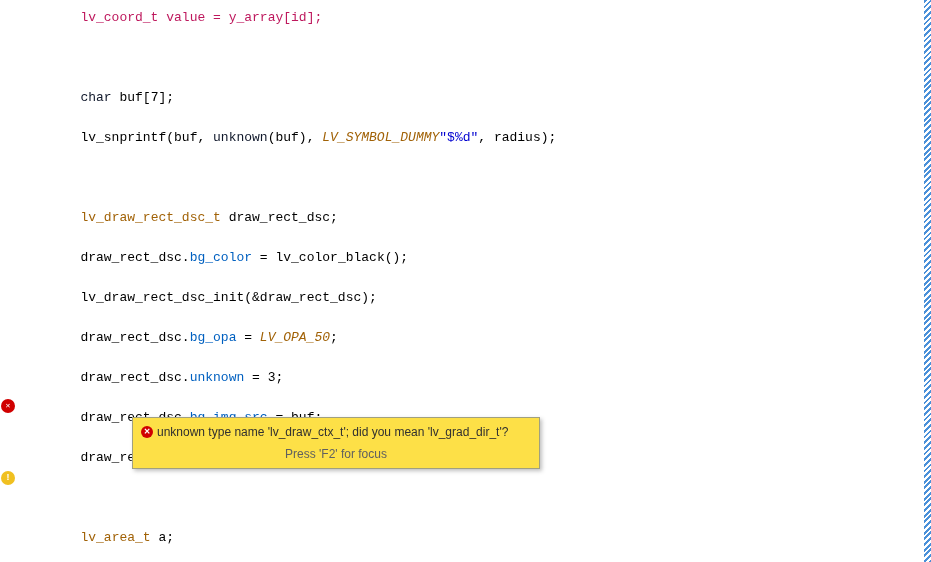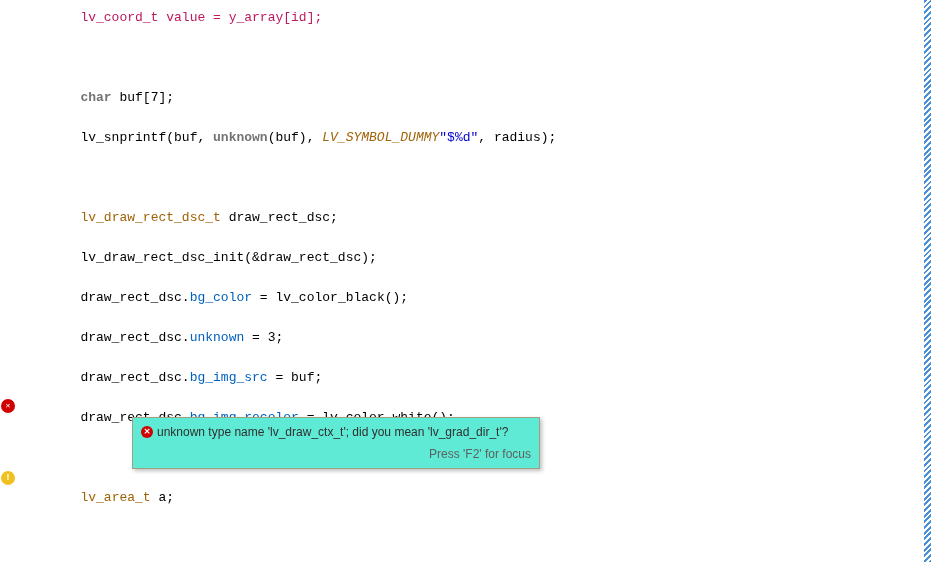--- a/index.html
+++ b/index.html
@@ -71,31 +71,31 @@
   .code {
     position: absolute;
     left: 18px;
     top: 0;
     right: 8px;
     height: 100%;
     white-space: pre;
     color: #000;
   }
   .line { height: 20px; }
-  .kw { color: #737373; font-weight: bold; }
+  .kw { color: #0f172a; font-weight: normal; }
   .type { color: #a16207; }
   .mem { color: #0060c0; }
   .macro { color: #a16207; font-style: italic; }
   .str { color: #0000d0; }
   .tooltip {
     position: absolute;
     left: 132px;
     top: 417px;
     width: 408px;
-    background: #5eead4;
+    background: #fde047;
     border: 1px solid #a0a080;
     box-shadow: 2px 2px 4px rgba(0,0,0,0.25);
     font-family: "Segoe UI", Arial, sans-serif;
     font-size: 12px;
     color: #303030;
     z-index: 10;
   }
   .tooltip-row1 {
     padding: 4px 8px 2px 8px;
     display: flex;
@@ -107,41 +107,42 @@
     border-radius: 50%;
     background: #d00000;
     display:flex;align-items:center;justify-content:center;
     flex-shrink:0;
   }
   .tt-icon::after{
     content:"✕"; color:#fff; font-size:8px; font-weight:bold; line-height:1;
   }
   .tooltip-row2 {
     padding: 0 8px 4px 8px;
-    text-align: right;
+    text-align: center;
     color: #606060;
   }
 </style>
 </head>
 <body>
 
 <div class="gutter">
   <div class="gutter-icon error-ball" style="top:399px;"></div>
   <div class="gutter-icon warn-ball" style="top:471px;"></div>
 </div>
 
 <div class="code">
 <div class="line" style="margin-top:-12px; color:#be185d;"><span>        lv_coord_t value = y_array[id];</span></div>
 <div class="line"><span></span></div>
 <div class="line"><span>        </span><span class="kw">char</span><span> buf[7];</span></div>
 <div class="line"><span>        lv_snprintf(buf, </span><span class="kw">unknown</span><span>(buf), </span><span class="macro">LV_SYMBOL_DUMMY</span><span class="str">"$%d"</span><span>, radius);</span></div>
 <div class="line"><span></span></div>
 <div class="line"><span>        </span><span class="type">lv_draw_rect_dsc_t</span><span> draw_rect_dsc;</span></div>
+<div class="line"><span>        draw_rect_dsc.</span><span class="mem">bg_color</span><span> = lv_color_black();</span></div>
 <div class="line"><span>        lv_draw_rect_dsc_init(&amp;draw_rect_dsc);</span></div>
-<div class="line"><span>        draw_rect_dsc.</span><span class="mem">bg_color</span><span> = lv_color_black();</span></div>
+<div class="line"><span>        draw_rect_dsc.</span><span class="mem">bg_opa</span><span> = </span><span class="macro">LV_OPA_50</span><span>;</span></div>
 <div class="line"><span>        draw_rect_dsc.</span><span class="mem">unknown</span><span> = 3;</span></div>
 <div class="line"><span>        draw_rect_dsc.</span><span class="mem">bg_img_src</span><span> = buf;</span></div>
 <div class="line"><span>        draw_rect_dsc.</span><span class="mem">bg_img_recolor</span><span> = lv_color_white();</span></div>
 <div class="line"><span></span></div>
 <div class="line"><span>        </span><span class="type">lv_area_t</span><span> a;</span></div>
 
 
 
 
 

